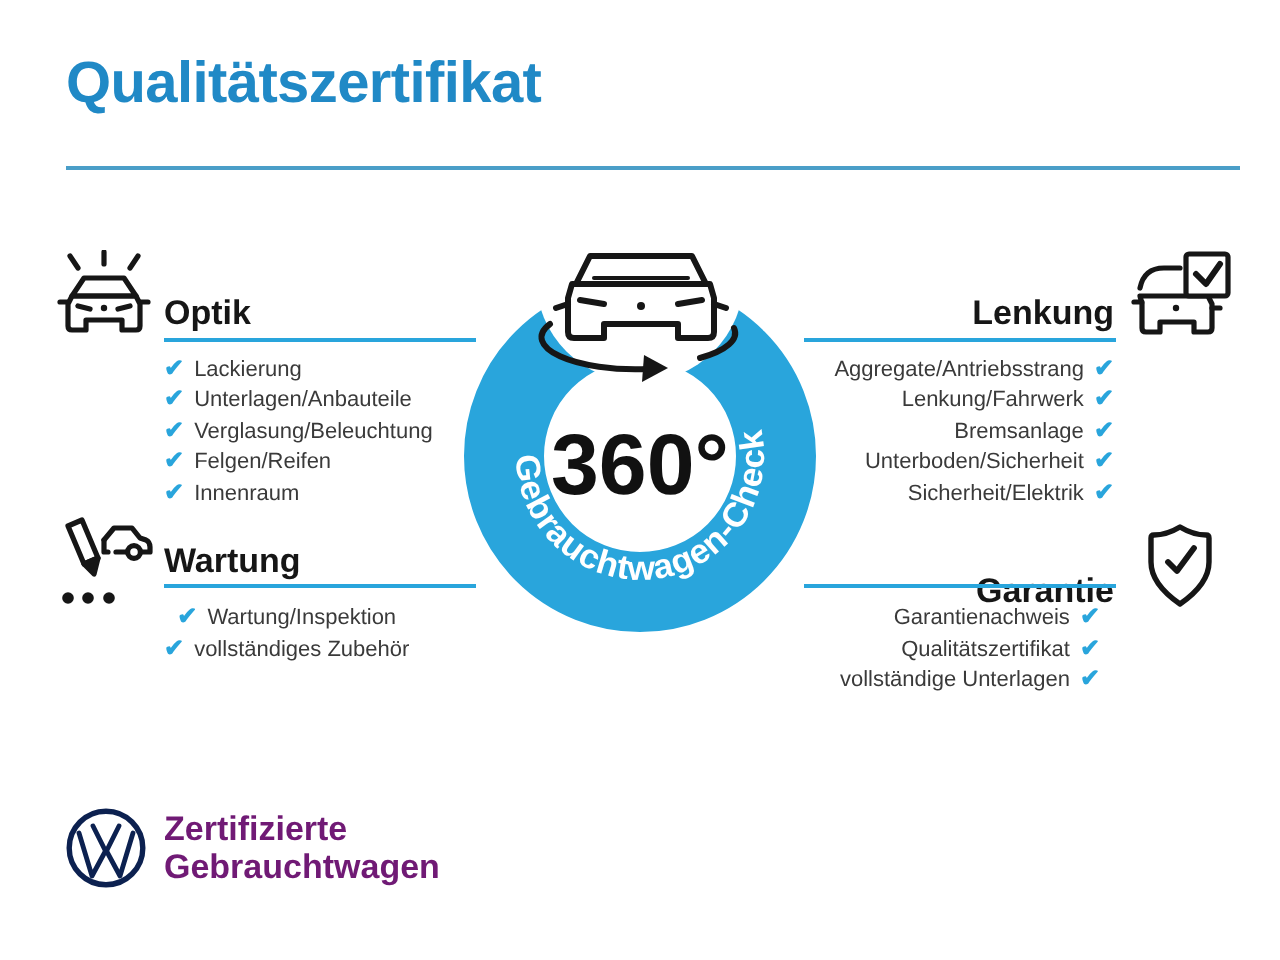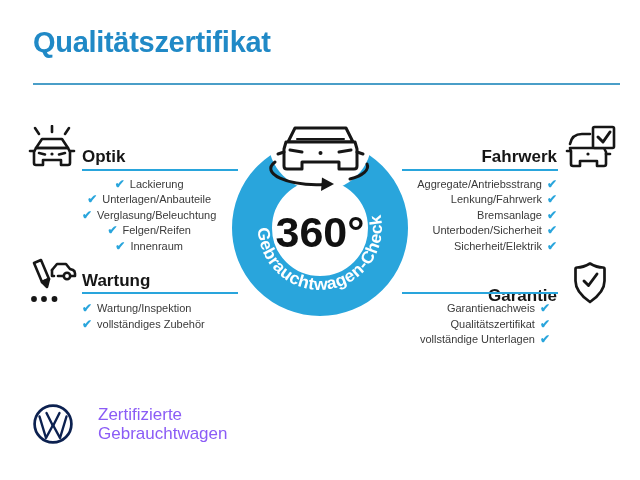--- a/index.html
+++ b/index.html
@@ -23,22 +23,22 @@
   .sec-rule{position:absolute;height:2px;background:#29a5dc;width:156px;}
   #optik-r{left:82px;top:169px;}
   #wartung-r{left:82px;top:292px;}
   #technik-r{right:82px;top:169px;}
   #garantie-r{right:82px;top:292px;}
 
   
   ul.items{position:absolute;margin:0;padding:0;list-style:none;font-size:11px;color:#3a3a3a;white-space:nowrap;}
   ul.items li{line-height:15.4px;height:15.4px;}
   ul.items.short li{line-height:15.5px;height:15.5px;}
-  #optik-l{left:82px;top:177px;text-align:center;}
-  #wartung-l{left:82px;top:301px;text-align:left;}
+  #optik-l{left:82px;top:177px;text-align:left;}
+  #wartung-l{left:82px;top:301px;text-align:center;}
   #technik-l{right:83px;top:177px;text-align:right;}
   #garantie-l{right:90px;top:301px;text-align:right;}
   .chk{color:#29a5dc;font-weight:bold;font-size:12px;}
   .left-list .chk{margin-right:5px;}
   .right-list .chk{margin-left:5px;}
 
   
   .icon{position:absolute;}
   #optik-i{left:26px;top:125px;width:52px;height:50px;}
   #wartung-i{left:24px;top:257px;width:54px;height:48px;}
@@ -47,22 +47,22 @@
 
   
   .badge{position:absolute;left:222px;top:112px;width:196px;height:218px;}
   .ring{fill:none;stroke:#29a5dc;stroke-width:40;}
   .ring-text{fill:#ffffff;font-weight:bold;font-size:17px;letter-spacing:0.3px;}
   .deg-text{fill:#111111;font-weight:bold;font-size:43px;}
 
   
   #vw-logo{position:absolute;left:31px;top:402px;width:44px;height:44px;}
   .footer-label{
-    position:absolute;left:98px;top:406px;font-size:17px;font-weight:normal;
-    color:#8b5cf6;line-height:18.5px;
+    position:absolute;left:82px;top:406px;font-size:17px;font-weight:bold;
+    color:#701a75;line-height:18.5px;
   }
 </style>
 </head>
 <body>
 
 <div class="canvas">
 
   <div class="page-title">Qualitätszertifikat</div>
   <div class="title-rule"></div>
 
@@ -115,21 +115,21 @@
     <g fill="none" stroke="#161616" stroke-width="2.6" stroke-linecap="round" stroke-linejoin="round">
       <path d="M6 20 Q8 10 18 10 L26 10"></path>
       <path d="M6 24 L40 24 L42 28 L42 40 Q42 42 40 42 L33 42 L33 37 L16 37 L16 42 L9 42 Q7 42 7 40 L7 28 Z"></path>
       <path d="M7 27 L3 27"></path>
         <path d="M42 30 L46 30"></path>
       <circle cx="24" cy="30" r="1.6" fill="#161616" stroke="none"></circle>
       <rect x="29" y="3" width="21" height="21" rx="1.5" fill="#ffffff"></rect>
       <path d="M34 13 L39 18 L46 8" stroke-width="3"></path>
     </g>
   </svg>
-  <div id="technik-h" class="sec-h">Fahrwerk</div>
+  <div id="technik-h" class="sec-h">Lenkung</div>
   <div id="technik-r" class="sec-rule"></div>
   <ul id="technik-l" class="items right-list">
     <li><span>Aggregate/Antriebsstrang</span><span class="chk">✔</span></li>
     <li><span>Lenkung/Fahrwerk</span><span class="chk">✔</span></li>
     <li><span>Bremsanlage</span><span class="chk">✔</span></li>
     <li><span>Unterboden/Sicherheit</span><span class="chk">✔</span></li>
     <li><span>Sicherheit/Elektrik</span><span class="chk">✔</span></li>
   </ul>
 
   <svg id="wartung-i" class="icon" viewBox="0 0 54 48">

